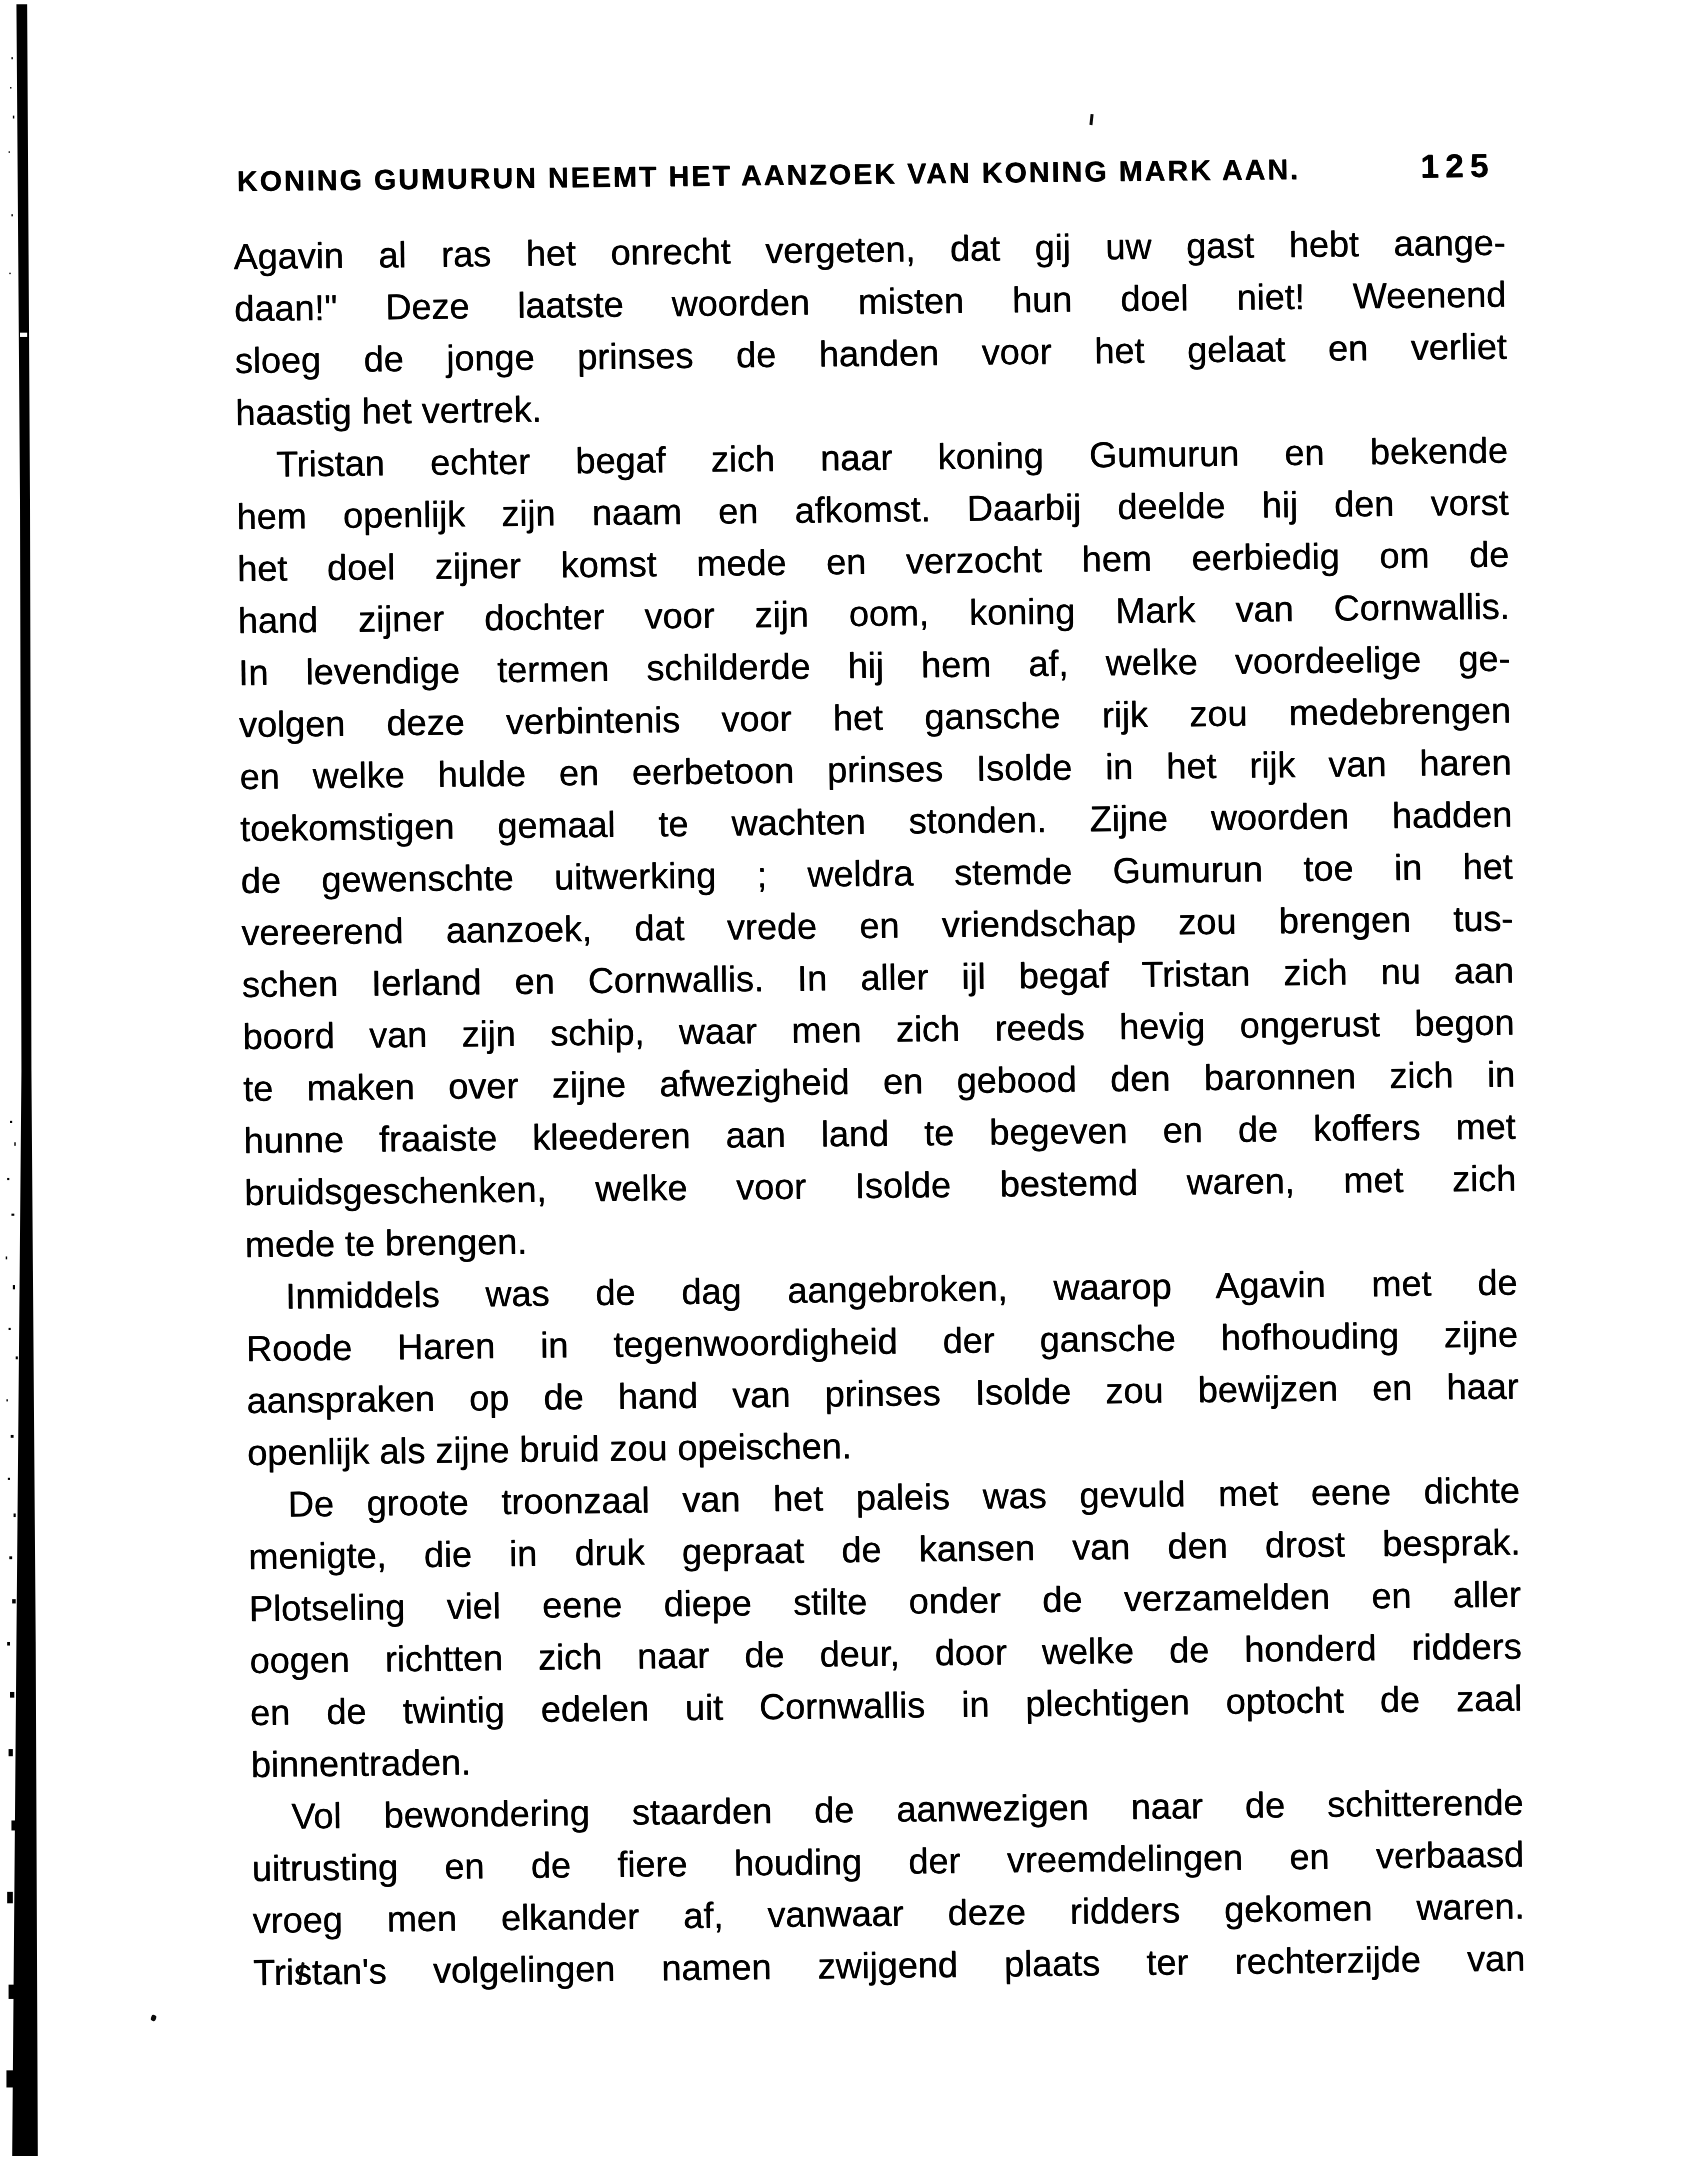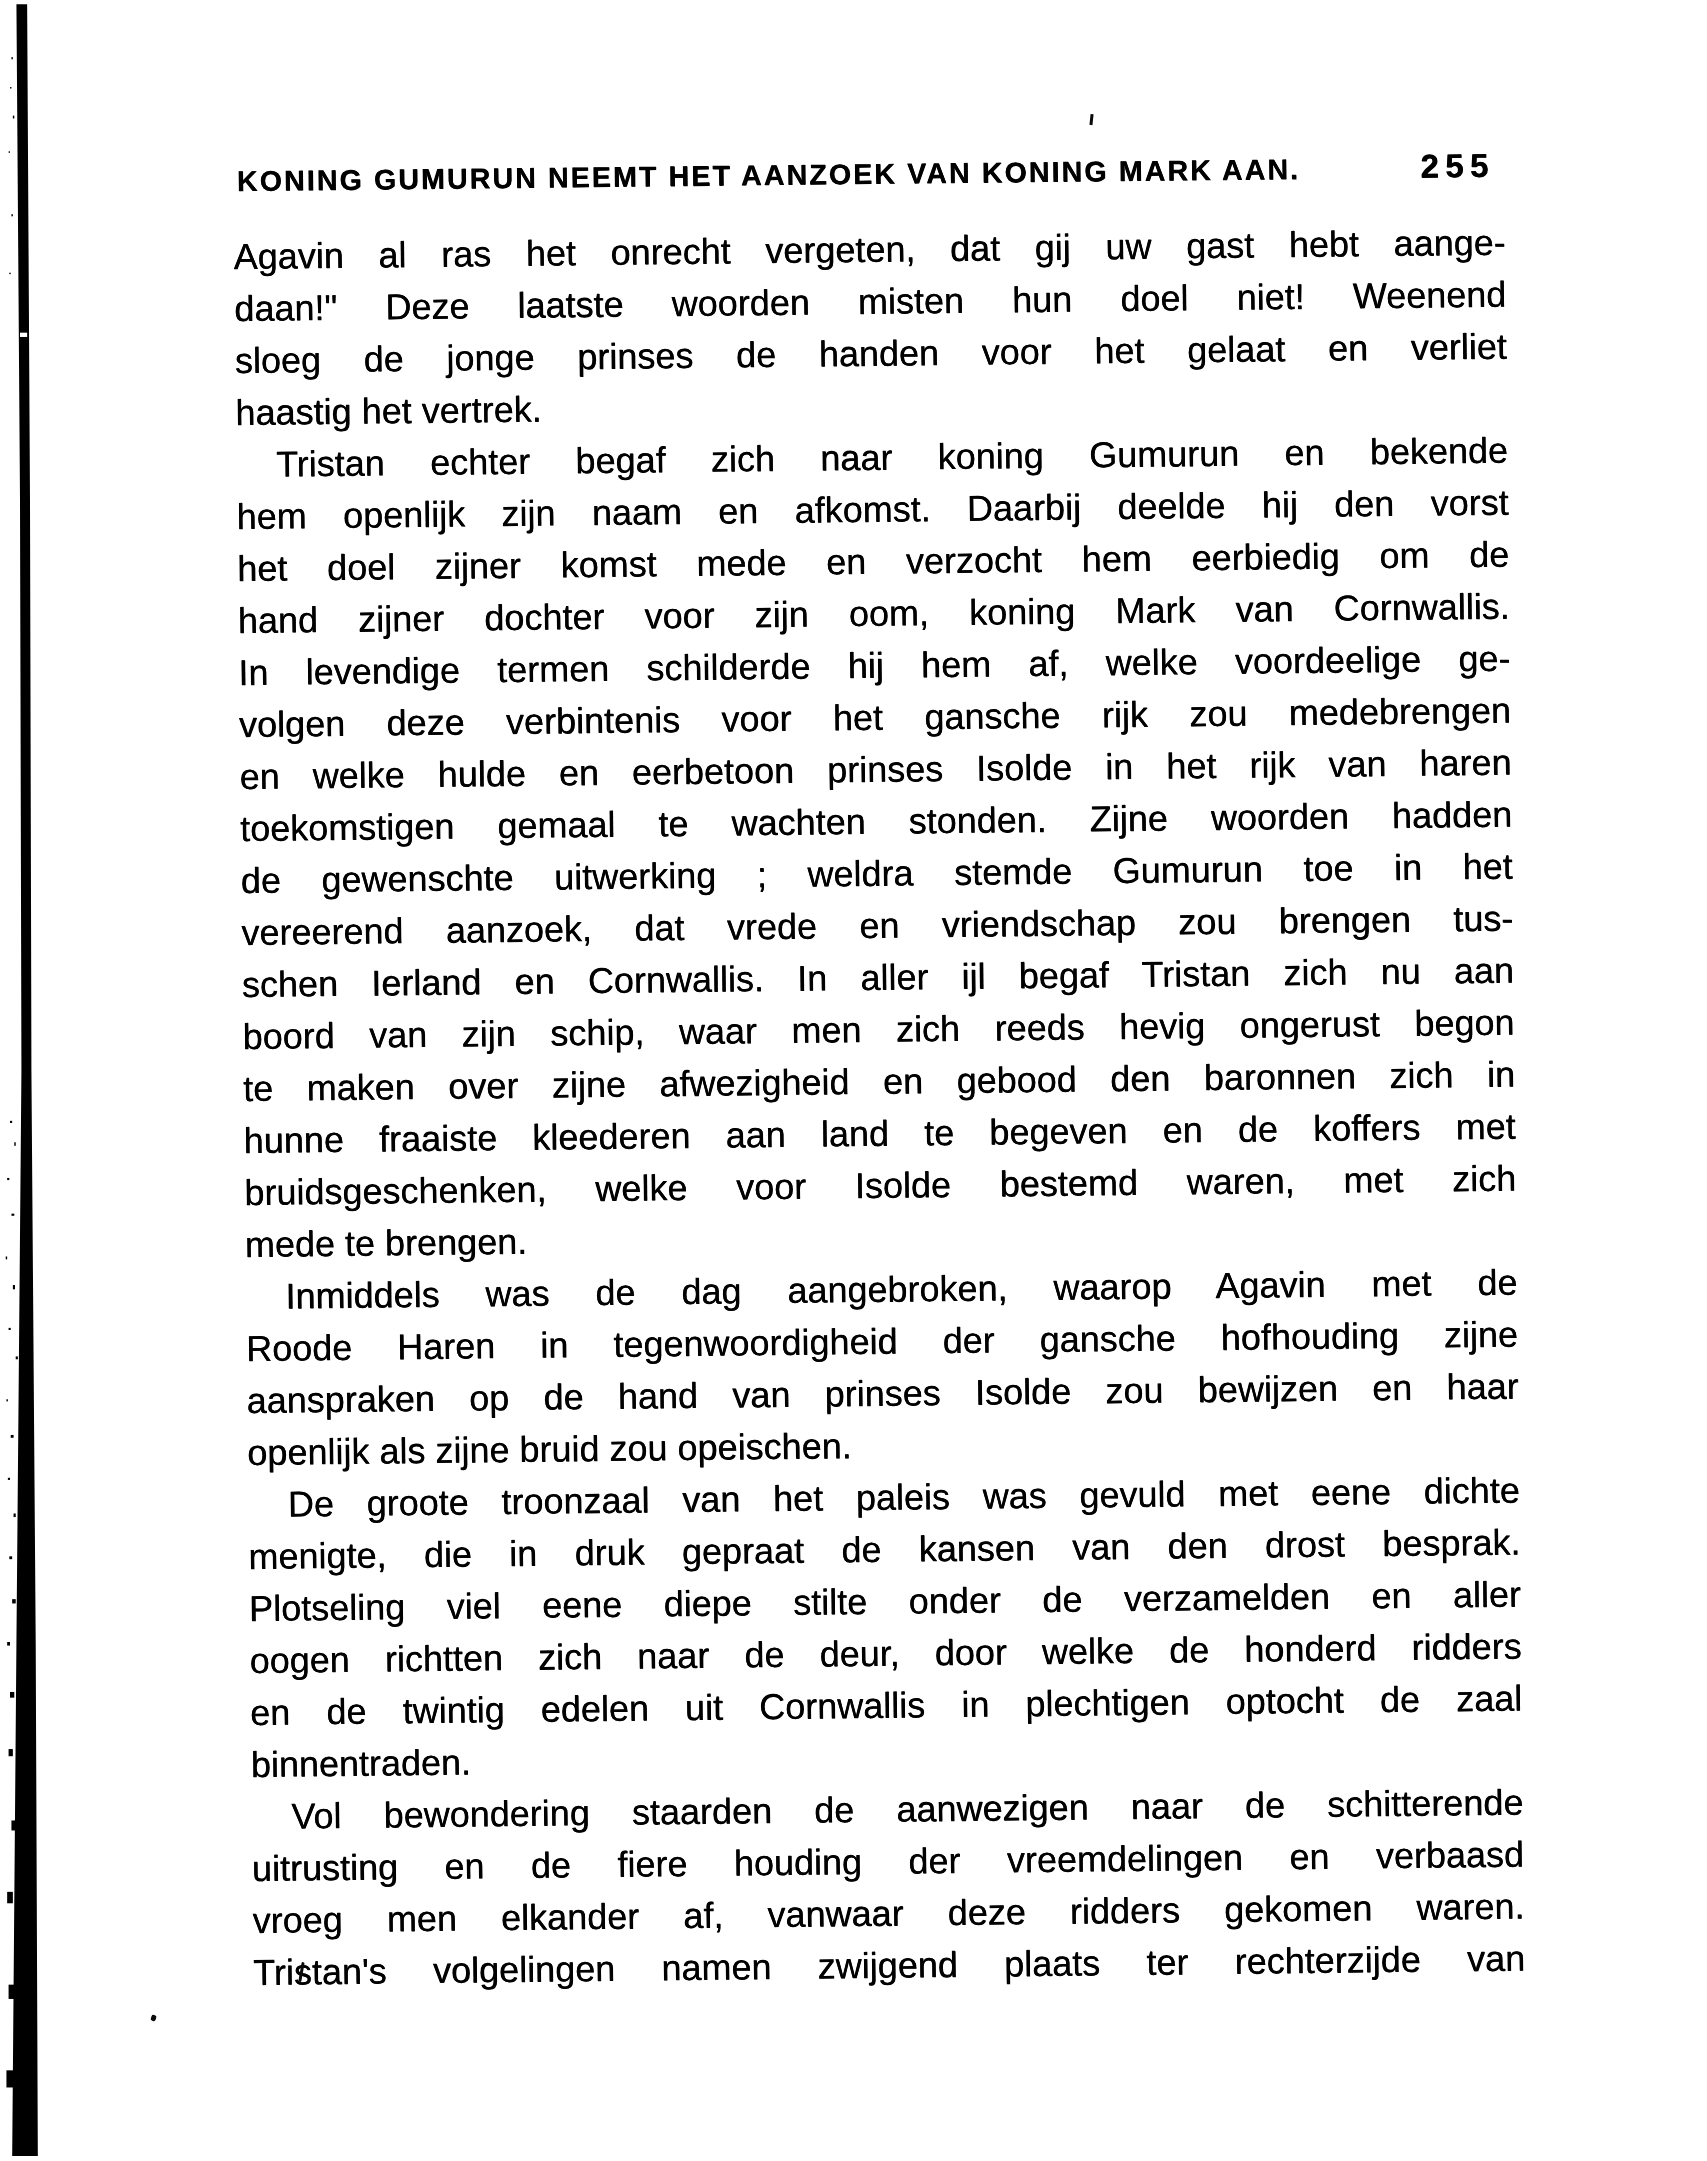--- a/index.html
+++ b/index.html
@@ -94,21 +94,21 @@
     <rect x="16" y="2550" width="6" height="14" fill="#000"></rect>
     <rect x="10" y="2650" width="8" height="16" fill="#000"></rect>
     <rect x="12" y="2780" width="8" height="20" fill="#000"></rect>
     <rect x="9" y="2900" width="10" height="24" fill="#000"></rect>
   </svg>
 
   <div class="content">
 
     <div class="running-header">
       <span class="header-title">KONING GUMURUN NEEMT HET AANZOEK VAN KONING MARK AAN.</span>
-      <span class="pagenum">255</span>
+      <span class="pagenum">125</span>
     </div>
 
     <div class="body-text">
         <div class="para">
           <div class="line">Agavin al ras het onrecht vergeten, dat gij uw gast hebt aange-</div>
           <div class="line">daan!" Deze laatste woorden misten hun doel niet! Weenend</div>
           <div class="line">sloeg de jonge prinses de handen voor het gelaat en verliet</div>
           <div class="line lastline">haastig het vertrek.</div>
         </div>
         <div class="para">

